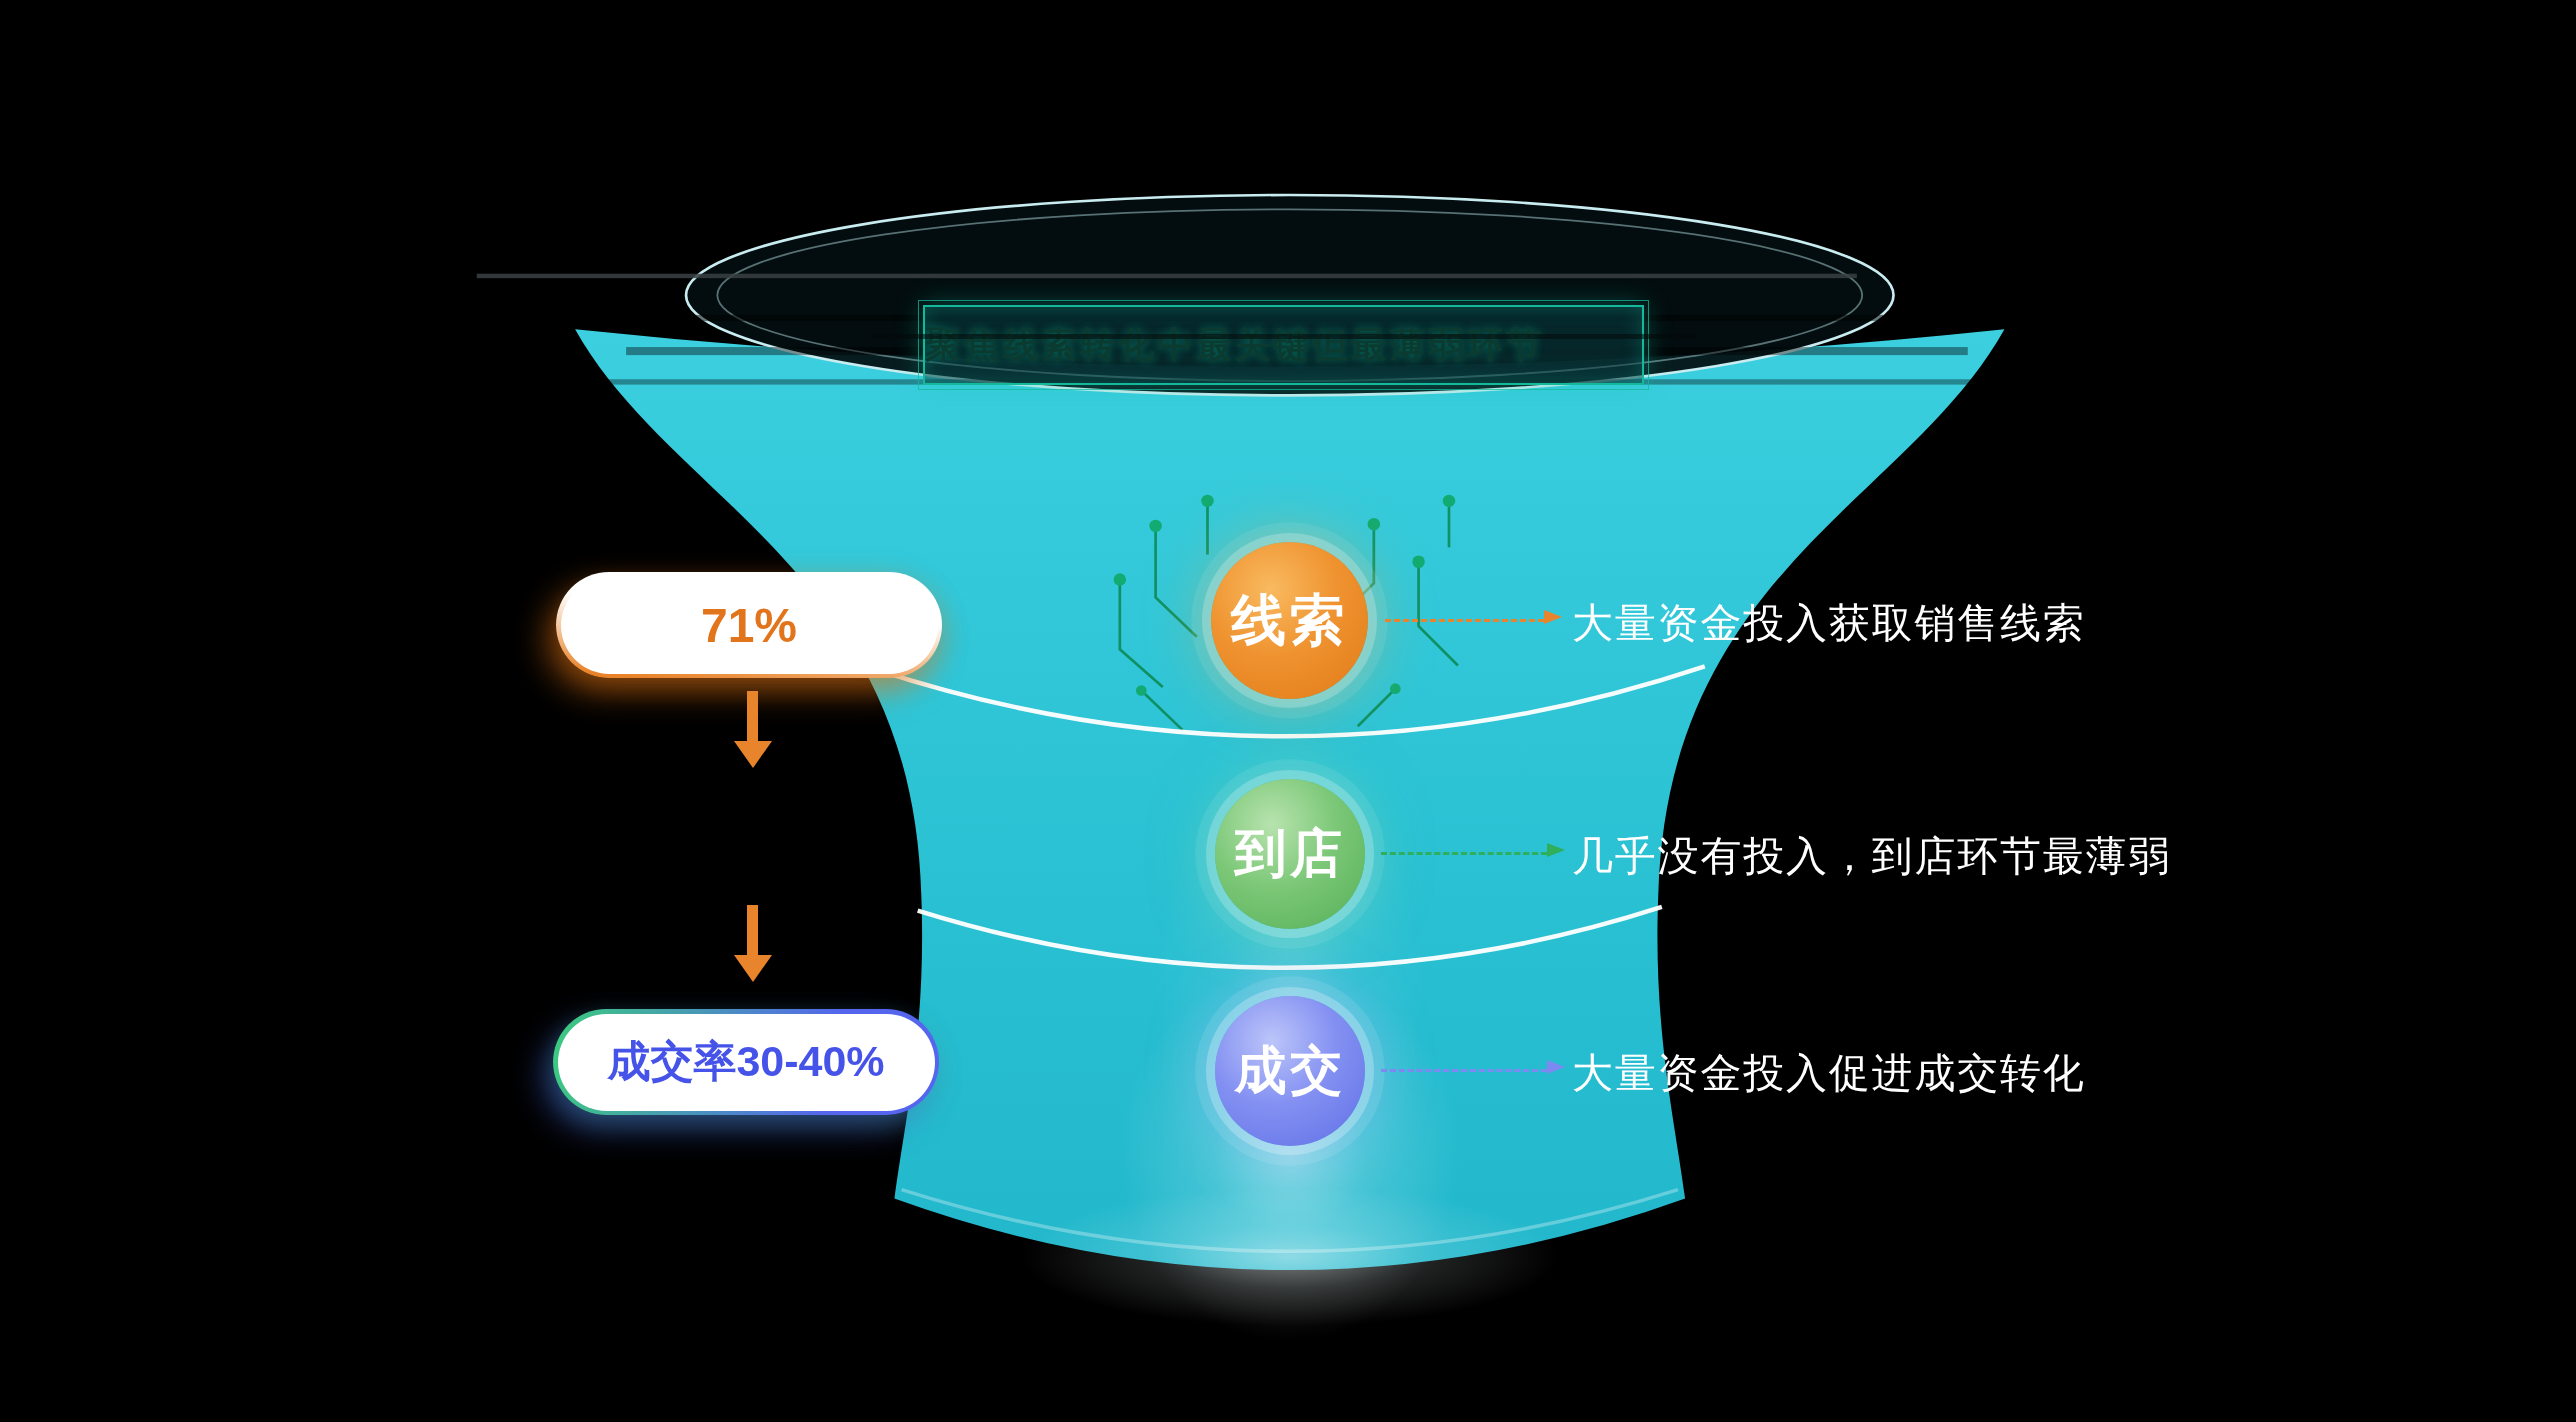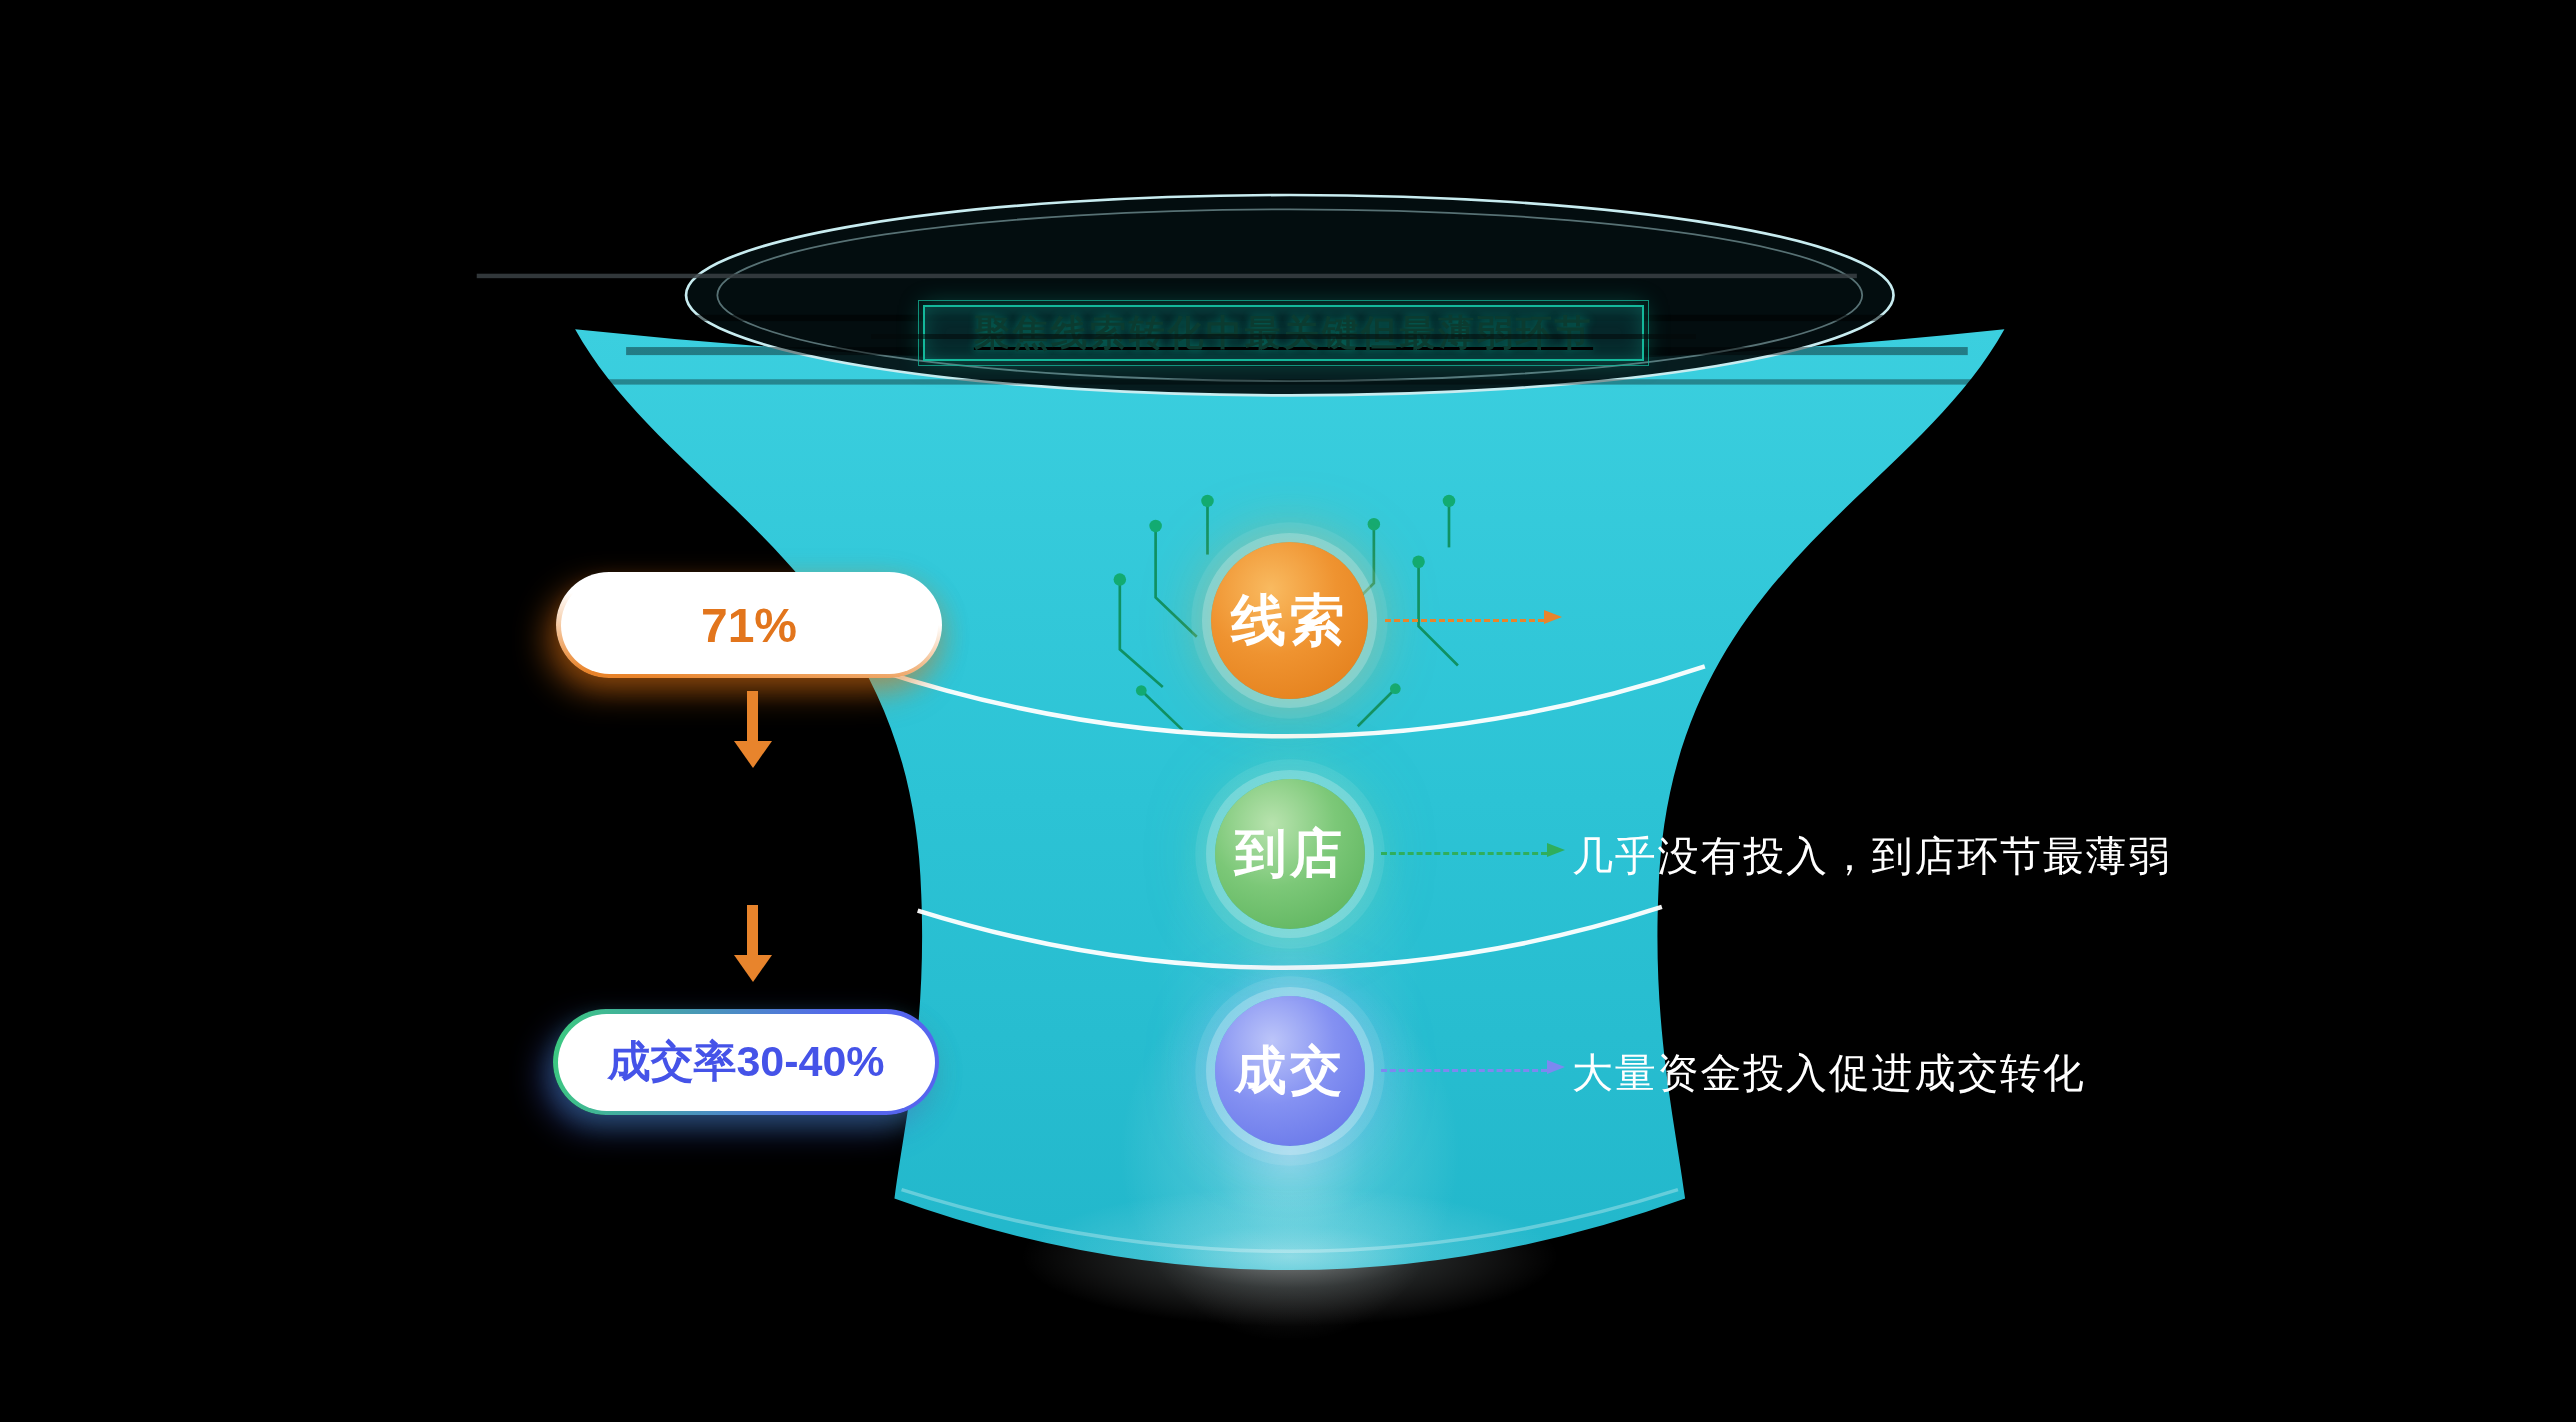--- a/index.html
+++ b/index.html
@@ -19,32 +19,31 @@
     position: absolute;
     inset: 0;
   }
 
   
   .title-box {
     position: absolute;
     left: 923px;
     top: 305px;
     width: 721px;
-    height: 56px;
+    height: 80px;
     box-sizing: border-box;
     display: flex;
     align-items: center;
-    justify-content: center;
+    justify-content: flex-start;
     background: rgba(10, 62, 66, 0.55);
     border: 2.7px solid #14B89B;
     outline: 1.8px solid rgba(20, 184, 155, 0.75);
     outline-offset: 4.5px;
     box-shadow: 0 0 25px rgba(20, 200, 170, 0.35), inset 0 0 19.7px rgba(20, 200, 170, 0.25);
     z-index: 5;
-    text-decoration: underline;
   }
   .title-box::after {
     content: "";
     position: absolute;
     left: -54px;
     right: -54px;
     top: 27px;
     height: 5.4px;
     background: rgba(4, 10, 10, 0.55);
     pointer-events: none;
@@ -289,17 +288,18 @@
   </div>
   <div class="connector conn-1">
     <div class="line"></div>
     <div class="head"></div>
   </div>
   <div class="connector conn-2">
     <div class="line"></div>
     <div class="head"></div>
   </div>
 
+  <div class="annotation anno-0">大量资金投入获取销售线索</div>
   <div class="annotation anno-1">几乎没有投入，到店环节最薄弱</div>
   <div class="annotation anno-2">大量资金投入促进成交转化</div>
 
 </div>
 
 
 </body></html>

